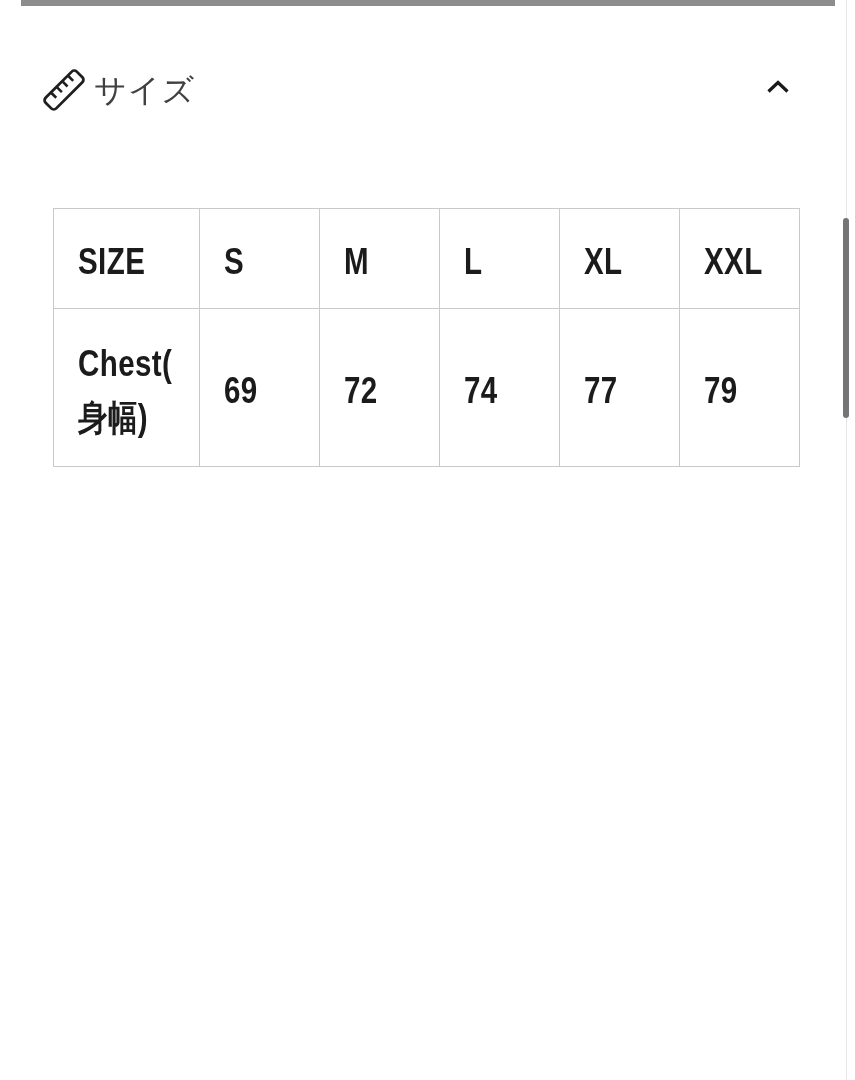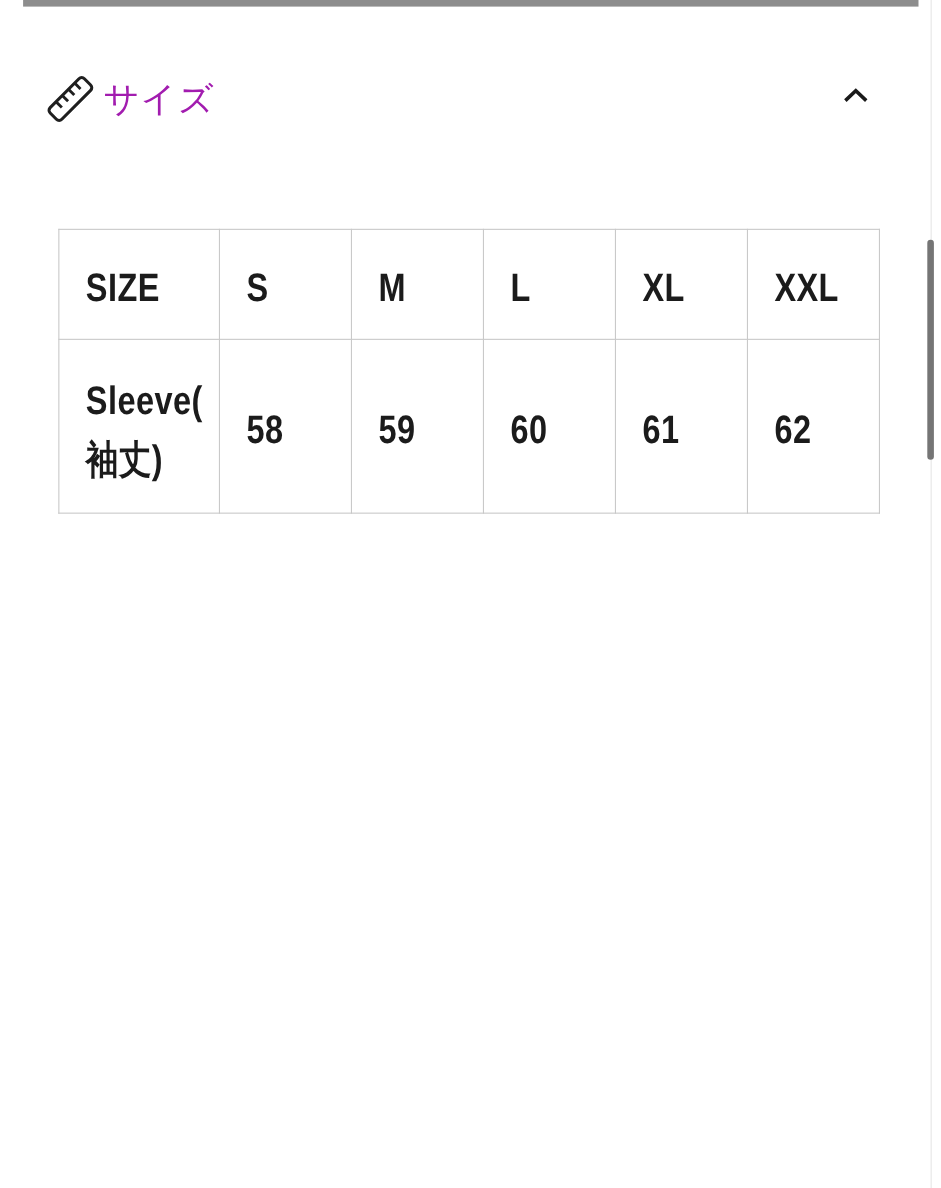--- a/index.html
+++ b/index.html
@@ -35,21 +35,21 @@
   .ruler-icon {
     position: absolute;
     left: 40px; top: 34px;
   }
   .section-title {
     position: absolute;
     left: 94px; top: 38px;
     font-size: 32px;
     line-height: 44px;
     font-weight: 400;
-    color: #a21caf;
+    color: #404040;
     letter-spacing: 1px;
   }
   .chevron-icon {
     position: absolute;
     left: 766px; top: 49px;
   }
   table.size-table {
     position: absolute;
     left: 53px; top: 208px;
     border-collapse: collapse;
@@ -121,23 +121,23 @@
   </colgroup>
   <tbody>
     <tr class="r-head">
       <td><span class="ct">SIZE</span></td>
       <td><span class="ct">S</span></td>
       <td><span class="ct">M</span></td>
       <td><span class="ct">L</span></td>
       <td><span class="ct">XL</span></td>
       <td><span class="ct">XXL</span></td>
     </tr>
-    <tr class="r-sleeve">
-      <td><span class="ct">Sleeve(
-袖丈)</span></td>
-      <td><span class="ct">58</span></td>
-      <td><span class="ct">59</span></td>
-      <td><span class="ct">60</span></td>
-      <td><span class="ct">61</span></td>
-      <td><span class="ct">62</span></td>
+    <tr class="r-chest">
+      <td><span class="ct">Chest(
+身幅)</span></td>
+      <td><span class="ct">69</span></td>
+      <td><span class="ct">72</span></td>
+      <td><span class="ct">74</span></td>
+      <td><span class="ct">77</span></td>
+      <td><span class="ct">79</span></td>
     </tr>
   </tbody>
 </table>
 
 </body></html>

